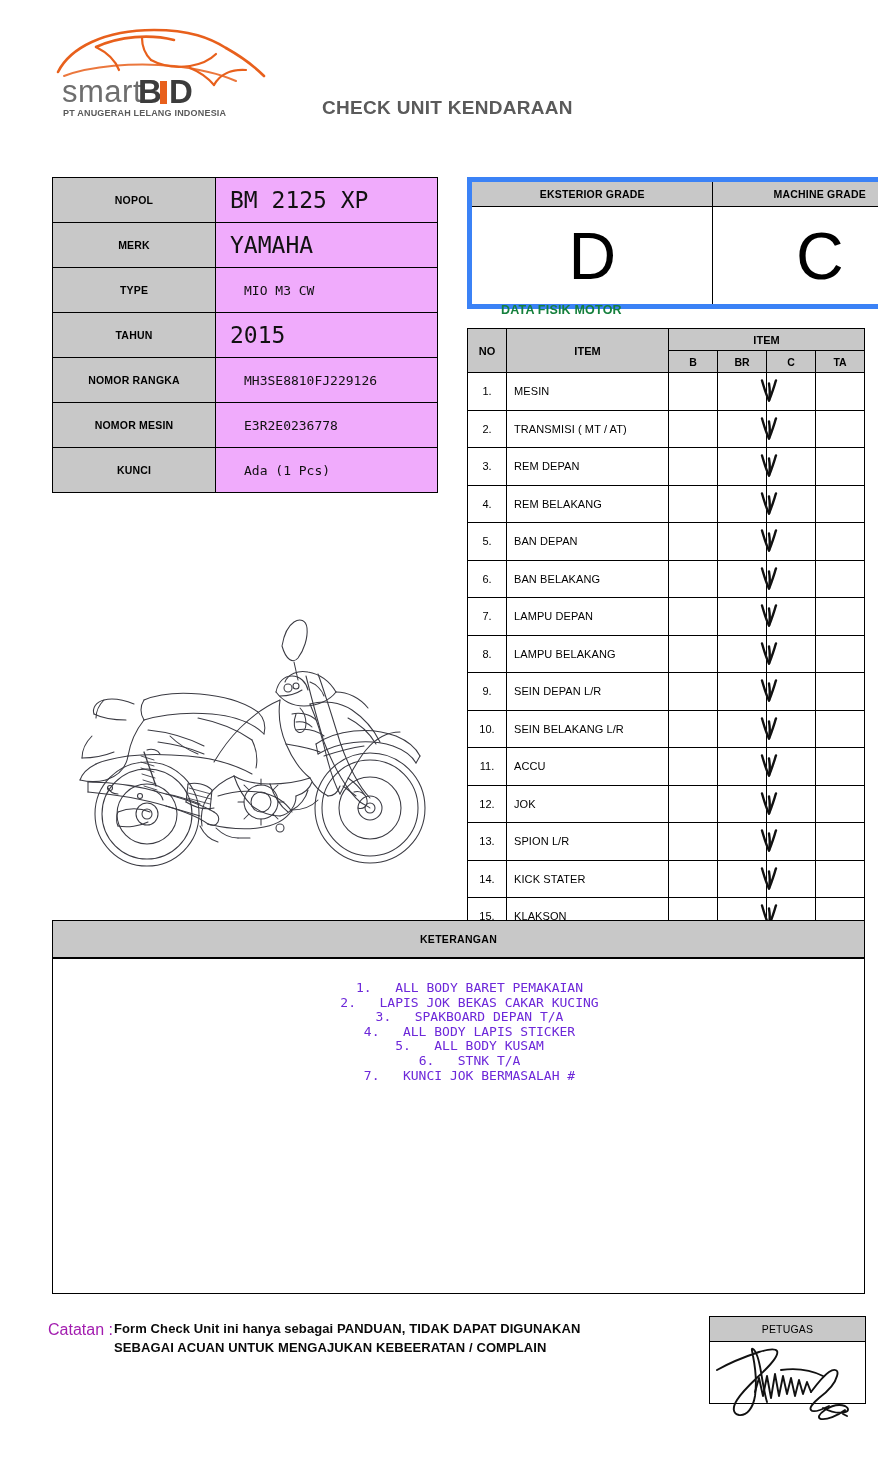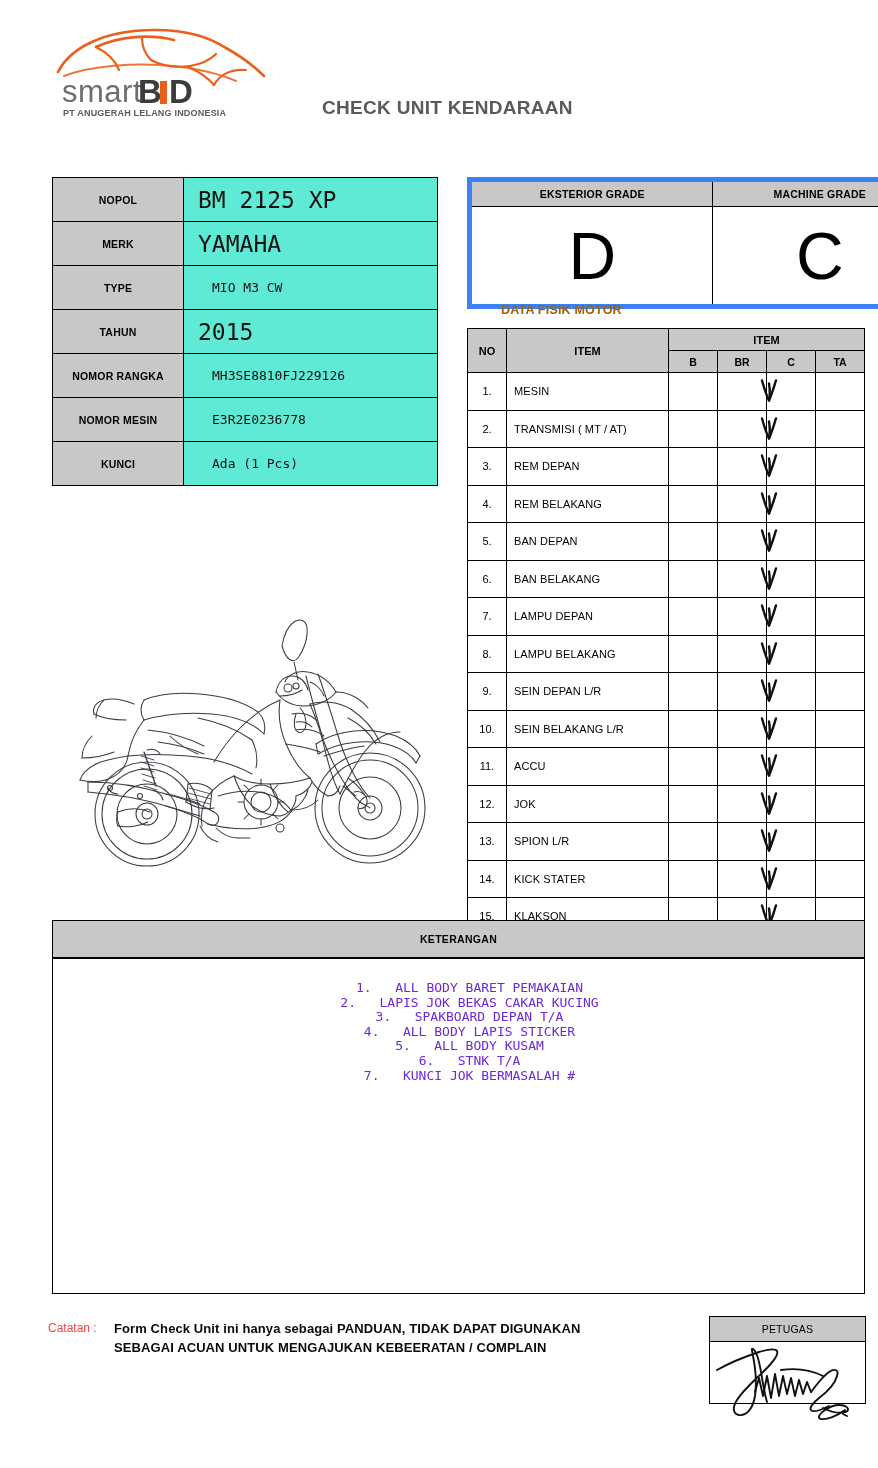--- a/index.html
+++ b/index.html
@@ -27,24 +27,24 @@
 
   
   .info-table{
     position:absolute;left:52px;top:177px;width:386px;
     border:1px solid #000;
   }
   .info-table td{border:1px solid #000;}
   .info-lab{
     width:130px;background:#c8c8c8;
     text-align:center;font-size:10.5px;font-weight:bold;
-    letter-spacing:.2px;padding:0;
+    letter-spacing:.2px;padding:16px;
   }
   .info-val{
-    background:#5eead4;padding:0 0 0 14px;
+    background:#f0abfc;padding:0 0 0 14px;
     font-family:"DejaVu Sans Mono", monospace;
     color:#111;
   }
   .info-row{height:44px;}
   .v-lg{font-size:23px;}
   .v-md{font-size:13px;padding-left:28px;}
 
   
   .grade-table{
     position:absolute;left:467px;top:177px;width:464px;
@@ -56,21 +56,21 @@
     font-size:10.5px;font-weight:bold;text-align:center;letter-spacing:.2px;
   }
   .grade-cell{
     height:95px;text-align:center;vertical-align:middle;
     font-size:66px;font-weight:500;line-height:1;
     font-family:"Liberation Sans", sans-serif;
   }
 
   .section-label{
     position:absolute;left:467px;top:303px;
-    font-size:12.5px;font-weight:bold;color:#a16207;letter-spacing:.2px;padding-left:34px;
+    font-size:12.5px;font-weight:bold;color:#15803d;letter-spacing:.2px;padding-left:34px;
   }
 
   
   .check-table{
     position:absolute;left:467px;top:328px;width:398px;
     border:1px solid #000;
   }
   .check-table th,.check-table td{border:1px solid #000;}
   .ct-head{background:#c8c8c8;font-size:11px;font-weight:bold;text-align:center;}
   .ct-head-sm{background:#c8c8c8;font-size:10.5px;font-weight:bold;text-align:center;height:19px;}
@@ -94,21 +94,21 @@
   }
   .ket-list{
     margin:0;padding:22px 0 0 22px;list-style:none;
     font-family:"DejaVu Sans Mono", monospace;font-size:13px;line-height:14.6px;
     color:#6d28d9;
   }
   .ket-list li{white-space:pre;}
 
   
   .catatan-lab{
-    position:absolute;left:48px;top:1321px;font-size:12px;color:#ef4444;
+    position:absolute;left:48px;top:1321px;font-size:16px;color:#a21caf;
   }
   .catatan-txt{
     position:absolute;left:114px;top:1319px;width:470px;
     font-size:13px;font-weight:bold;line-height:19px;color:#0a0a0a;
     letter-spacing:.1px;
   }
   .sign-box{
     position:absolute;left:709px;top:1316px;width:155px;height:86px;
     border:1px solid #000;background:#fff;
   }

